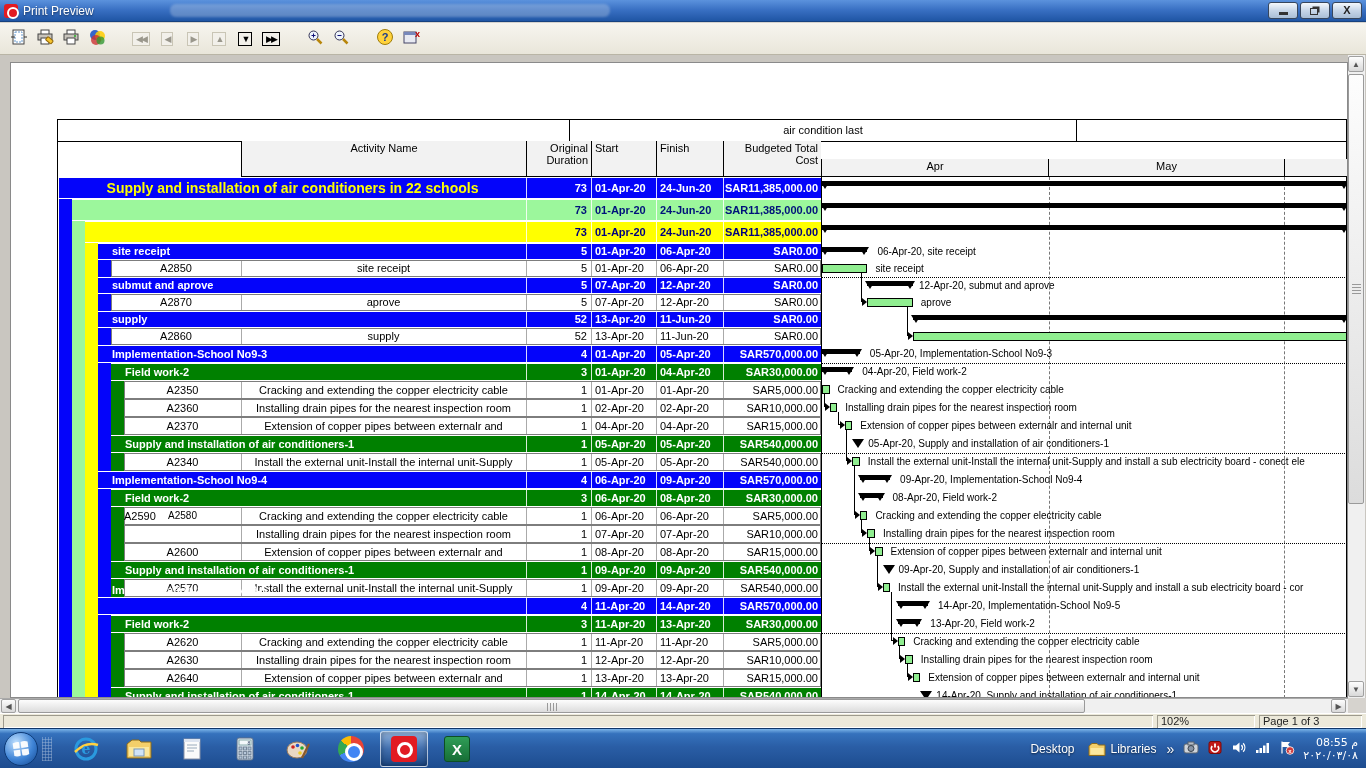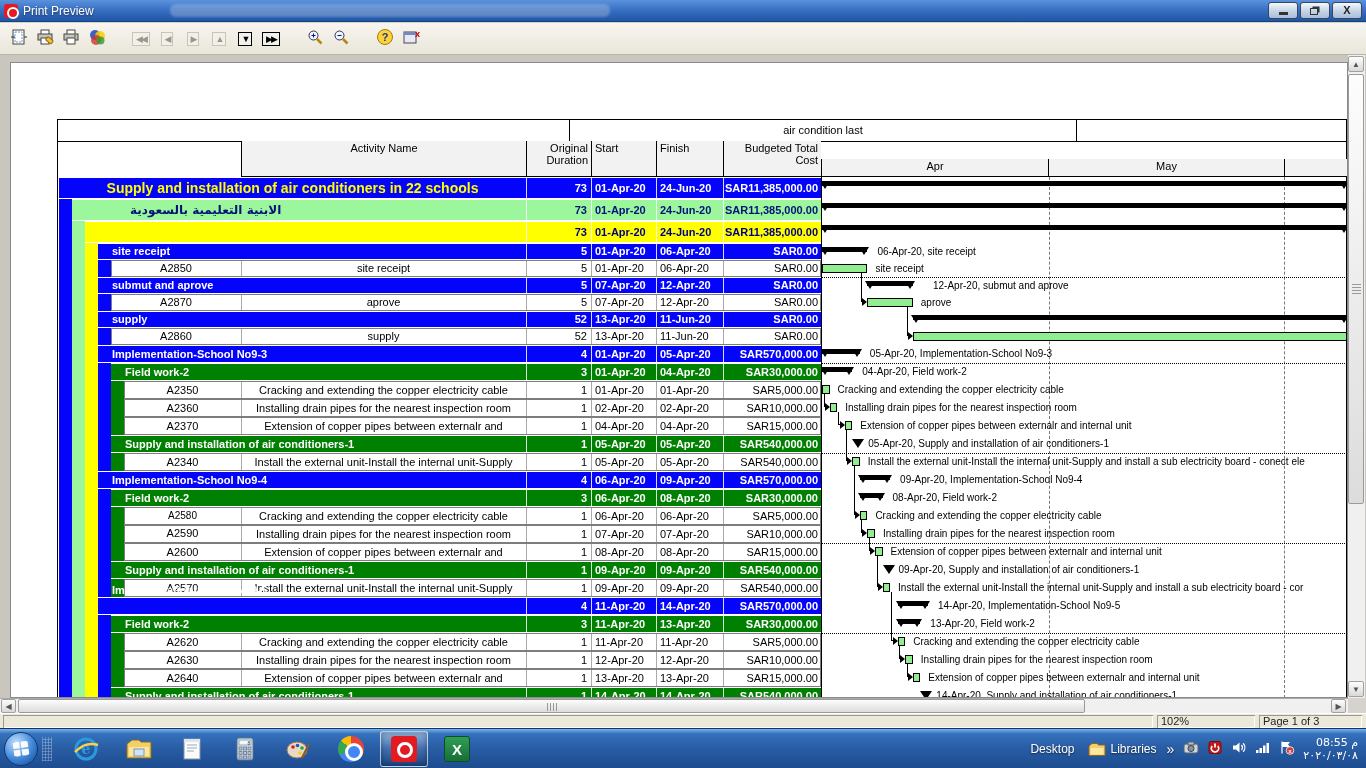--- a/index.html
+++ b/index.html
@@ -227,21 +227,20 @@
           <div class="rcell" style="left:515px;top:0px;width:61px;height:22px;line-height:22px;text-align:right;font-size:11px;font-weight:bold;color:#fff">73</div>
           <div class="rcell" style="left:584px;top:0px;width:60px;height:22px;line-height:22px;font-size:11px;font-weight:bold;color:#fff">01-Apr-20</div>
           <div class="rcell" style="left:649px;top:0px;width:62px;height:22px;line-height:22px;font-size:11px;font-weight:bold;color:#fff">24-Jun-20</div>
           <div class="rcell cost" style="left:714px;top:0px;width:93px;height:22px;line-height:22px;text-align:right;font-size:11px;font-weight:bold;color:#fff">SAR11,385,000.00</div>
           <div class="rstrip" style="left:48px;top:22px;width:13px;height:22px;background:#0404fa"></div>
           <div class="rblock" style="left:61px;top:23px;width:749px;height:20px;background:#9cf79c"></div>
           <div class="rsep" style="left:515px;top:23px;width:1px;height:20px;background:rgba(255,255,255,.85)"></div>
           <div class="rsep" style="left:580px;top:23px;width:1px;height:20px;background:rgba(255,255,255,.85)"></div>
           <div class="rsep" style="left:645px;top:23px;width:1px;height:20px;background:rgba(255,255,255,.85)"></div>
           <div class="rsep" style="left:712px;top:23px;width:1px;height:20px;background:rgba(255,255,255,.85)"></div>
-          <div class="rcell ar" style="left:61px;top:22px;width:454px;height:22px;line-height:22px;padding-left:58px;font-size:12px;font-weight:bold;color:#00127a">الابنية التعليمية بالسعودية</div>
           <div class="rcell" style="left:515px;top:22px;width:61px;height:22px;line-height:22px;text-align:right;font-size:11px;font-weight:bold;color:#00127a">73</div>
           <div class="rcell" style="left:584px;top:22px;width:60px;height:22px;line-height:22px;font-size:11px;font-weight:bold;color:#00127a">01-Apr-20</div>
           <div class="rcell" style="left:649px;top:22px;width:62px;height:22px;line-height:22px;font-size:11px;font-weight:bold;color:#00127a">24-Jun-20</div>
           <div class="rcell cost" style="left:714px;top:22px;width:93px;height:22px;line-height:22px;text-align:right;font-size:11px;font-weight:bold;color:#00127a">SAR11,385,000.00</div>
           <div class="rstrip" style="left:48px;top:44px;width:13px;height:22px;background:#0404fa"></div>
           <div class="rstrip" style="left:61px;top:44px;width:13px;height:22px;background:#9cf79c"></div>
           <div class="rblock" style="left:74px;top:45px;width:736px;height:20px;background:#ffff00"></div>
           <div class="rsep" style="left:515px;top:45px;width:1px;height:20px;background:rgba(255,255,255,.85)"></div>
           <div class="rsep" style="left:580px;top:45px;width:1px;height:20px;background:rgba(255,255,255,.85)"></div>
           <div class="rsep" style="left:645px;top:45px;width:1px;height:20px;background:rgba(255,255,255,.85)"></div>
@@ -494,21 +493,21 @@
           <div class="rstrip" style="left:61px;top:348px;width:13px;height:18px;background:#9cf79c"></div>
           <div class="rstrip" style="left:74px;top:348px;width:13px;height:18px;background:#ffff00"></div>
           <div class="rstrip" style="left:87px;top:348px;width:13px;height:18px;background:#0404fa"></div>
           <div class="rstrip" style="left:100px;top:348px;width:13px;height:18px;background:#008000"></div>
           <div class="rblock" style="left:113px;top:348px;width:697px;height:18px;background:#fff;border:1px solid #7d7d7d"></div>
           <div class="rsep" style="left:230px;top:349px;width:1px;height:16px;background:#aaa"></div>
           <div class="rsep" style="left:515px;top:349px;width:1px;height:16px;background:#aaa"></div>
           <div class="rsep" style="left:580px;top:349px;width:1px;height:16px;background:#aaa"></div>
           <div class="rsep" style="left:645px;top:349px;width:1px;height:16px;background:#aaa"></div>
           <div class="rsep" style="left:712px;top:349px;width:1px;height:16px;background:#aaa"></div>
-          <div class="rcell" style="left:113px;top:347px;width:117px;height:26px;line-height:18px;text-align:center;font-size:11px;color:#000">A2590</div>
+          <div class="rcell" style="left:113px;top:330px;width:117px;height:26px;line-height:18px;text-align:left;font-size:11px;color:#000">A2590</div>
           <div class="rcell" style="left:232px;top:348px;width:281px;height:18px;line-height:18px;text-align:center;font-size:11px;color:#000">Installing drain pipes for the nearest inspection room</div>
           <div class="rcell" style="left:515px;top:348px;width:61px;height:18px;line-height:18px;text-align:right;font-size:11px;color:#000">1</div>
           <div class="rcell" style="left:584px;top:348px;width:60px;height:18px;line-height:18px;font-size:11px;color:#000">07-Apr-20</div>
           <div class="rcell" style="left:649px;top:348px;width:62px;height:18px;line-height:18px;font-size:11px;color:#000">07-Apr-20</div>
           <div class="rcell cost" style="left:714px;top:348px;width:93px;height:18px;line-height:18px;text-align:right;font-size:11px;color:#000">SAR10,000.00</div>
           <div class="rstrip" style="left:48px;top:366px;width:13px;height:18px;background:#0404fa"></div>
           <div class="rstrip" style="left:61px;top:366px;width:13px;height:18px;background:#9cf79c"></div>
           <div class="rstrip" style="left:74px;top:366px;width:13px;height:18px;background:#ffff00"></div>
           <div class="rstrip" style="left:87px;top:366px;width:13px;height:18px;background:#0404fa"></div>
           <div class="rstrip" style="left:100px;top:366px;width:13px;height:18px;background:#008000"></div>
@@ -657,21 +656,21 @@
           <div class="gsep" style="top:366px;"></div>
           <div class="gsep" style="top:456px;"></div>
           <div class="gs" style="left:0px;top:4px;width:525px;"></div>
           <div class="gs" style="left:0px;top:26px;width:525px;"></div>
           <div class="gs" style="left:0px;top:48px;width:525px;"></div>
           <div class="gs" style="left:0px;top:70px;width:45.4002px;"></div>
           <div class="gl" style="left:55.4002px;top:69px;">06-Apr-20, site receipt</div>
           <div class="gt" style="left:0px;top:87px;width:45.4002px;"></div>
           <div class="gl" style="left:53.4002px;top:86px;">site receipt</div>
           <div class="gs" style="left:45.4002px;top:104px;width:45.4002px;"></div>
-          <div class="gl" style="left:111px;top:103px;">12-Apr-20, submut and aprove</div>
+          <div class="gl" style="left:97px;top:103px;">12-Apr-20, submut and aprove</div>
           <div class="glink" style="left:39.4002px;top:96px;width:1px;height:29px;"></div>
           <div class="garrow" style="left:40.4002px;top:121px;"></div>
           <div class="gt" style="left:45.4002px;top:121px;width:45.4002px;"></div>
           <div class="gl" style="left:98.8004px;top:120px;">aprove</div>
           <div class="gs" style="left:90.8004px;top:138px;width:434.19960000000003px;"></div>
           <div class="glink" style="left:84.8004px;top:130px;width:1px;height:29px;"></div>
           <div class="garrow" style="left:85.8004px;top:155px;"></div>
           <div class="gt" style="left:90.8004px;top:155px;width:434.19960000000003px;"></div>
           <div class="gs" style="left:0px;top:172px;width:37.8335px;"></div>
           <div class="gl" style="left:47.8335px;top:171px;">05-Apr-20, Implementation-School No9-3</div>

